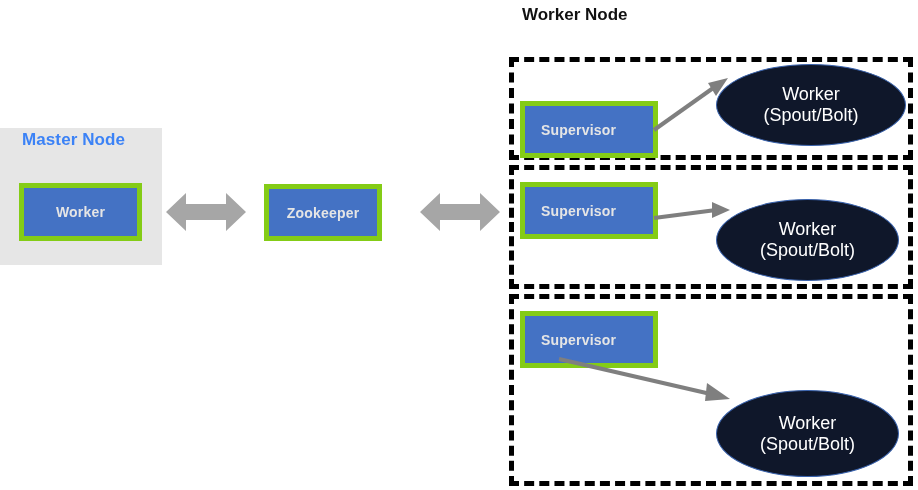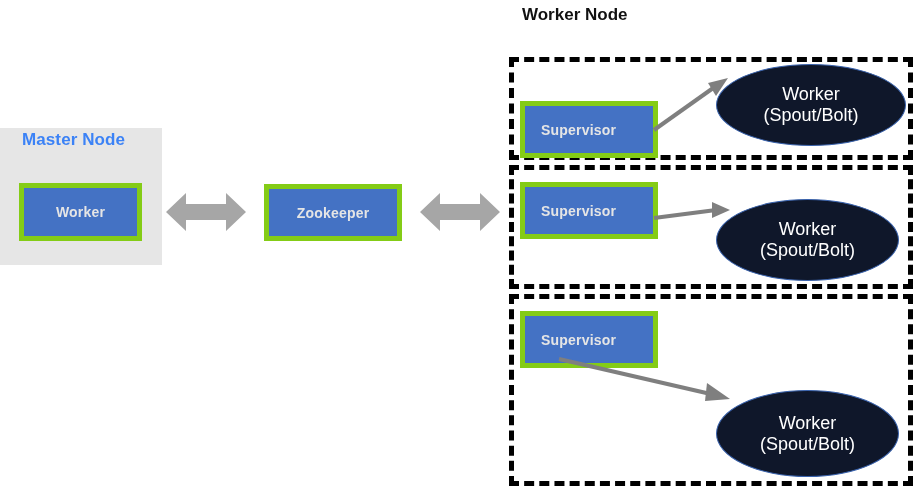--- a/index.html
+++ b/index.html
@@ -55,21 +55,21 @@
   }
   .box-nimbus {
     left: 19px;
     top: 183px;
     width: 123px;
     height: 58px;
   }
   .box-zookeeper {
     left: 264px;
     top: 184px;
-    width: 138px;
+    width: 118px;
     height: 57px;
   }
   .box-supervisor {
     width: 138px;
     height: 57px;
     justify-content: flex-start;
     padding-left: 16px;
   }
   .sup1 { left: 520px; top: 101px; }
   .sup2 { left: 520px; top: 182px; }

